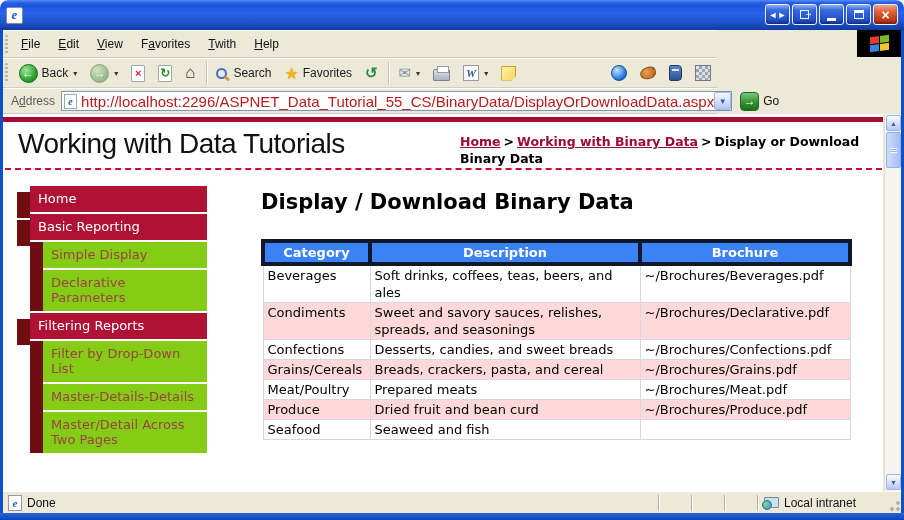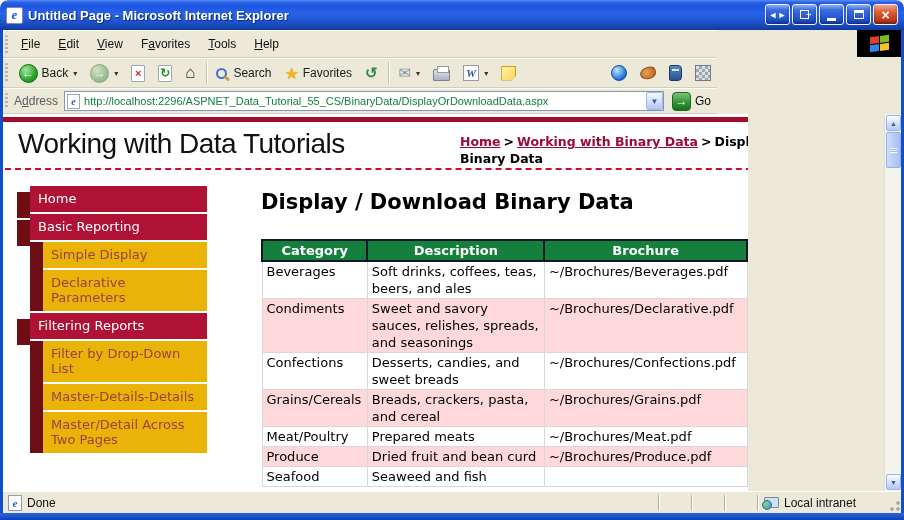--- a/index.html
+++ b/index.html
@@ -82,61 +82,61 @@
   .book-ic:after { content:''; position:absolute; left:2px; top:3px; width:7px; height:2px; background:#dce8f8; }
   .pixel-ic { width:16px; height:16px;
     background:repeating-conic-gradient(#9aa 0 25%,#dde 0 50%) 0 0/6px 6px; border:1px solid #778; }
 
   .addrbar { top:88px; height:26px; font-size:12px; }
   .addr-label { color:#5a5a5a; margin:0 6px 0 2px; }
   .addr-field { flex:1; height:20px; background:#fff; border:1px solid #8296b4; display:flex; align-items:center; padding-left:2px; }
   .fav-ic { width:13px; height:15px; background:#fff; border:1px solid #9aa; color:#1a5cc8;
     font-weight:bold; font-style:italic; font-size:10px; font-family:"Liberation Serif",serif;
     display:flex; align-items:center; justify-content:center; margin-right:4px; }
-  .addr-url { flex:1; color:#15803d; font-size:11px; white-space:nowrap; overflow:hidden; }
+  .addr-url { flex:1; color:#b91c1c; font-size:15px; white-space:nowrap; overflow:hidden; }
   .addr-drop { width:17px; height:18px; background:linear-gradient(180deg,#f4f8fe,#cfdcfb 60%,#aec6f5);
     border:1px solid #9db9eb; border-radius:2px; display:flex; align-items:center; justify-content:center;
     color:#3c5a8c; font-size:8px; }
   .go-btn { display:flex; align-items:center; gap:4px; margin:0 6px 0 8px; }
   .go-ic { width:19px; height:19px; border-radius:4px; border:1px solid #1d6b1d; color:#fff; font-weight:bold;
     background:linear-gradient(180deg,#7cc47c,#2f8f2f 60%,#1d701d); display:flex; align-items:center; justify-content:center; font-size:12px; }
   .go-txt { font-size:12px; color:#111; }
 
   
   .frame-left  { position:absolute; left:0; top:30px; width:3px;  height:483px; background:#0c50cc; }
   .frame-right { position:absolute; left:901px; top:30px; width:3px; height:483px; background:#0c50cc; }
   .frame-bottom{ position:absolute; left:0; top:513px; width:904px; height:7px;
     background:linear-gradient(180deg,#2a63e0,#0c44b4); }
 
   
-  .content { position:absolute; left:3px; top:114px; width:745px; height:377px; background:#fff; overflow:hidden; }
+  .content { position:absolute; left:3px; top:114px; width:880px; height:377px; background:#fff; overflow:hidden; }
   .redbar { position:absolute; left:0; top:3px; width:881px; height:5px; background:#a60c2e; }
   .site-title { position:absolute; left:15px; top:14px; font-size:28px; color:#111;
     font-family:"Liberation Sans",sans-serif; letter-spacing:-0.5px; }
   .breadcrumb { position:absolute; left:457px; top:19px; width:402px;
     font-family:"DejaVu Sans",sans-serif; font-size:12.5px; font-weight:bold; line-height:17px; color:#000; }
   .breadcrumb a { color:#9d0a34; text-decoration:underline; cursor:pointer; }
   .crumb-sep { margin:0 3px; }
   .dashed-rule { position:absolute; left:2px; top:54px; width:877px; border-top:2px dashed #cf0a32; }
 
   .sidebar { position:absolute; left:14px; top:72px; width:190px;
     font-family:"DejaVu Sans",sans-serif; font-size:13px; }
   .side-main { position:relative; margin-left:13px; background:#b01236; color:#fff;
     padding:5px 8px 6px; margin-bottom:2px; cursor:pointer; }
   .side-main:before { content:''; position:absolute; left:-13px; top:6px; width:13px; height:100%; background:#6e0d12; }
   .sub-group { margin-left:13px; border-left:13px solid #6e0d12; }
-  .side-sub { background:#eab308; color:#9d4242; padding:5px 8px 6px; margin-bottom:2px; cursor:pointer; }
+  .side-sub { background:#84cc16; color:#9d4242; padding:5px 8px 6px; margin-bottom:2px; cursor:pointer; }
 
   .main-heading { position:absolute; left:258px; top:76px; font-family:"DejaVu Sans",sans-serif;
     font-size:21px; font-weight:bold; color:#000; white-space:nowrap; }
 
   .data-table { position:absolute; left:258px; top:125px; border-collapse:collapse;
     font-family:"DejaVu Sans",sans-serif; font-size:13px; color:#000; }
-  .data-table th { background:#15803d; color:#fff; font-weight:bold; text-align:center;
-    padding:2px 4px; border:2px solid #0f172a; }
+  .data-table th { background:#3b82f6; color:#fff; font-weight:bold; text-align:center;
+    padding:2px 4px; border:4px solid #0f172a; }
   .data-table td { padding:1px 4px; border:1px solid #d8d8d8; vertical-align:top; line-height:17px; }
   .data-table tbody tr:nth-child(even) { background:#ffd9d9; }
   .col-cat { width:107px; } .col-desc { width:270px; } .col-bro { width:210px; }
 
   
   .scrollbar { position:absolute; left:884px; top:114px; width:17px; height:377px;
     background:#f6f4ee; border-left:1px solid #e2ded2; }
   .sb-btn { position:absolute; left:1px; width:15px; height:16px; border-radius:2px;
     background:linear-gradient(180deg,#fdfefe,#d3defb 55%,#b6c8f6); border:1px solid #9cb4ee;
     color:#44598c; font-size:7px; display:flex; align-items:center; justify-content:center; }
@@ -166,21 +166,20 @@
       radial-gradient(circle at 12px 11px,#aaa 1.5px,transparent 2px),
       radial-gradient(circle at 6px 17px,#aaa 1.5px,transparent 2px); }
 </style>
 </head>
 <body>
 
 <div class="window">
 
   <div class="titlebar">
     <div class="app-icon">e</div>
-    <div class="ttl">Untitled Page - Microsoft Internet Explorer</div>
     <div class="controls">
       <div class="ctl">
           <span>◄►</span>
         </div>
       <div class="ctl">
           <span class="popbox">
             <i>→</i>
           </span>
         </div>
       <div class="ctl">
@@ -194,21 +193,21 @@
         </div>
     </div>
   </div>
 
   <div class="bar menubar">
     <div class="grip"></div>
     <div class="menu-item"><span></span><u>F</u><span>ile</span></div>
     <div class="menu-item"><span></span><u>E</u><span>dit</span></div>
     <div class="menu-item"><span></span><u>V</u><span>iew</span></div>
     <div class="menu-item"><span>F</span><u>a</u><span>vorites</span></div>
-    <div class="menu-item"><span></span><u>T</u><span>ools</span></div>
+    <div class="menu-item"><span></span><u>T</u><span>with</span></div>
     <div class="menu-item"><span></span><u>H</u><span>elp</span></div>
   </div>
   <div class="logo-box">
     <span class="winflag">
         <i></i>
         <i></i>
         <i></i>
         <i></i>
       </span>
   </div>

